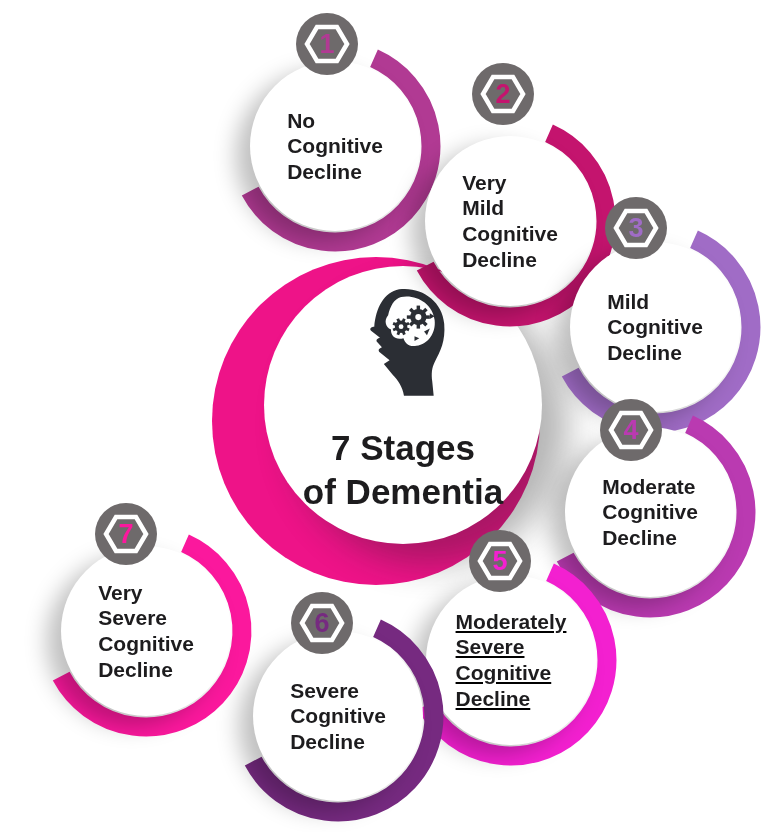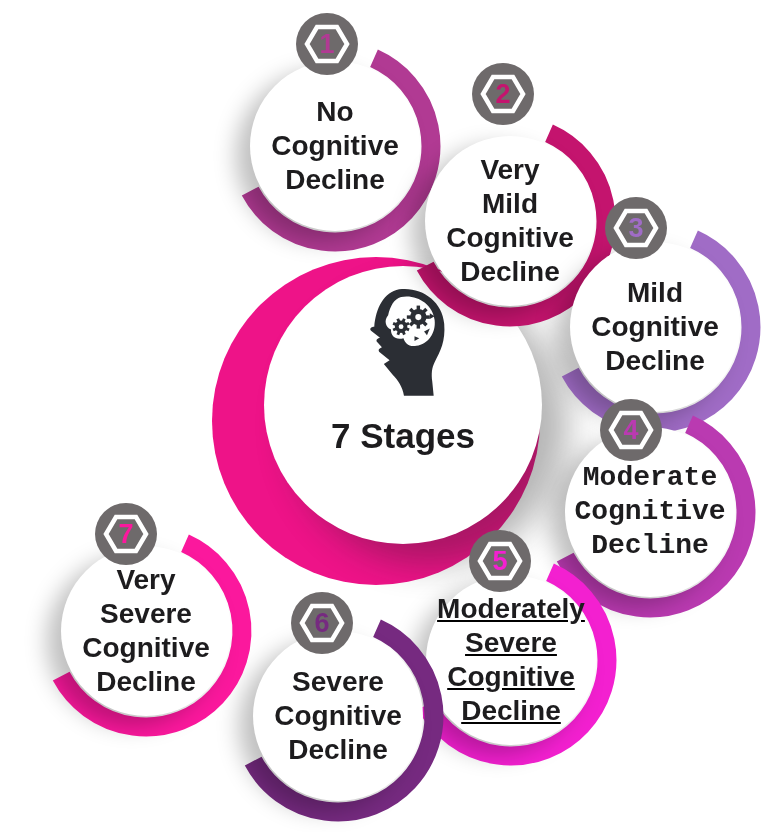--- a/index.html
+++ b/index.html
@@ -3,34 +3,34 @@
 <meta charset="utf-8">
 <style>
   html,body{margin:0;padding:0;background:#ffffff;}
   .canvas{position:relative;width:768px;height:832px;background:#fff;overflow:hidden;
           font-family:"Liberation Sans",sans-serif;}
   .stage{position:absolute;left:0;top:0;width:0;height:0;}
   .ring{position:absolute;width:300px;height:300px;overflow:visible;}
   .scircle{position:absolute;width:170px;height:170px;border-radius:50%;background:#fff;
            box-shadow:-14px 10px 22px rgba(0,0,0,.25);
            display:flex;align-items:center;justify-content:center;}
-  .slabel{white-space:pre-line;text-align:center;font-weight:bold;font-size:28px;
+  .slabel{white-space:pre-line;font-weight:bold;font-size:21px;
           line-height:1.22;color:var(--text,#1d1c1e);}
   .badge{position:absolute;width:62px;height:62px;border-radius:50%;
          background:var(--gray,#6e6a6b);display:flex;align-items:center;justify-content:center;}
   .badge svg{position:absolute;left:0;top:0;}
   .bnum{position:relative;font-weight:bold;font-size:27px;line-height:1;}
   .center-crescent{position:absolute;left:212px;top:257px;width:328px;height:328px;
                    border-radius:50%;background:var(--pink,#ee1388);z-index:1;}
   .center-circle{position:absolute;left:264px;top:266px;width:278px;height:278px;border-radius:50%;
                  background:#fff;box-shadow:26px 20px 34px rgba(30,30,30,.33);z-index:1;
                  display:flex;flex-direction:column;align-items:center;}
   .head-icon{margin-top:20px;}
   .center-title{text-align:center;font-weight:bold;font-size:35px;line-height:1.26;
-                color:var(--text,#1b1b1d);margin-top:16px;}
+                color:var(--text,#1b1b1d);margin-top:28px;}
 </style>
 </head>
 <body>
 
 <div class="canvas">
 
   <div class="center-crescent"></div>
 
   <div class="center-circle">
     <svg class="head-icon" width="92" height="112" viewBox="0 0 96 116">
@@ -51,20 +51,21 @@
         <rect x="44.5" y="33" width="3" height="18" fill="#2b2e34" transform="rotate(157 46 42)"></rect>
         <circle cx="46" cy="42" r="6.5" fill="#2b2e34"></circle>
         <circle cx="46" cy="42" r="2.5" fill="#ffffff"></circle>
       </g>
       <polygon points="70,47 76,44 73,51" fill="#2b2e34"></polygon>
       <polygon points="60,52 65,54 60,57" fill="#2b2e34"></polygon>
       <polygon points="76,28 81,31 76,34" fill="#2b2e34"></polygon>
     </svg>
     <div class="center-title">
       <div>7 Stages</div>
+      <div>of Dementia</div>
     </div>
   </div>
 
   <div id="stages">
       <div class="stage" style="z-index: 2;">
       <svg class="ring" width="300" height="300" viewBox="0 0 300 300" style="left: 185px; top: -4px;">
         <path class="arcpath" fill="none" stroke-linecap="butt" d="M 189.0 62.3 A 96 96 0 1 1 65.2 195.1" stroke="#b13a93" stroke-width="19"></path>
       </svg>
       <div class="scircle" style="left: 250px; top: 61px;">
         <div class="slabel">No
@@ -108,21 +109,21 @@
         <svg width="62" height="62" viewBox="0 0 62 62">
           <polygon points="51,31 41,48 21,48 11,31 21,14 41,14" fill="none" stroke="#ffffff" stroke-width="4.5"></polygon>
         </svg>
         <span class="bnum" style="color: rgb(160, 108, 198);">3</span>
       </div>
     </div>
       <div class="stage" style="z-index: 5;">
       <svg class="ring" width="300" height="300" viewBox="0 0 300 300" style="left: 500px; top: 362px;">
         <path class="arcpath" fill="none" stroke-linecap="butt" d="M 189.0 62.3 A 96 96 0 1 1 65.2 195.1" stroke="#ba3ab1" stroke-width="19"></path>
       </svg>
-      <div class="scircle" style="left: 565px; top: 427px; font-family: Liberation Mono, monospace;">
+      <div class="scircle" style="left: 565px; top: 427px;">
         <div class="slabel">Moderate
 Cognitive
 Decline</div>
       </div>
       <div class="badge" style="left: 600px; top: 399px;">
         <svg width="62" height="62" viewBox="0 0 62 62">
           <polygon points="51,31 41,48 21,48 11,31 21,14 41,14" fill="none" stroke="#ffffff" stroke-width="4.5"></polygon>
         </svg>
         <span class="bnum" style="color: rgb(186, 58, 177);">4</span>
       </div>

